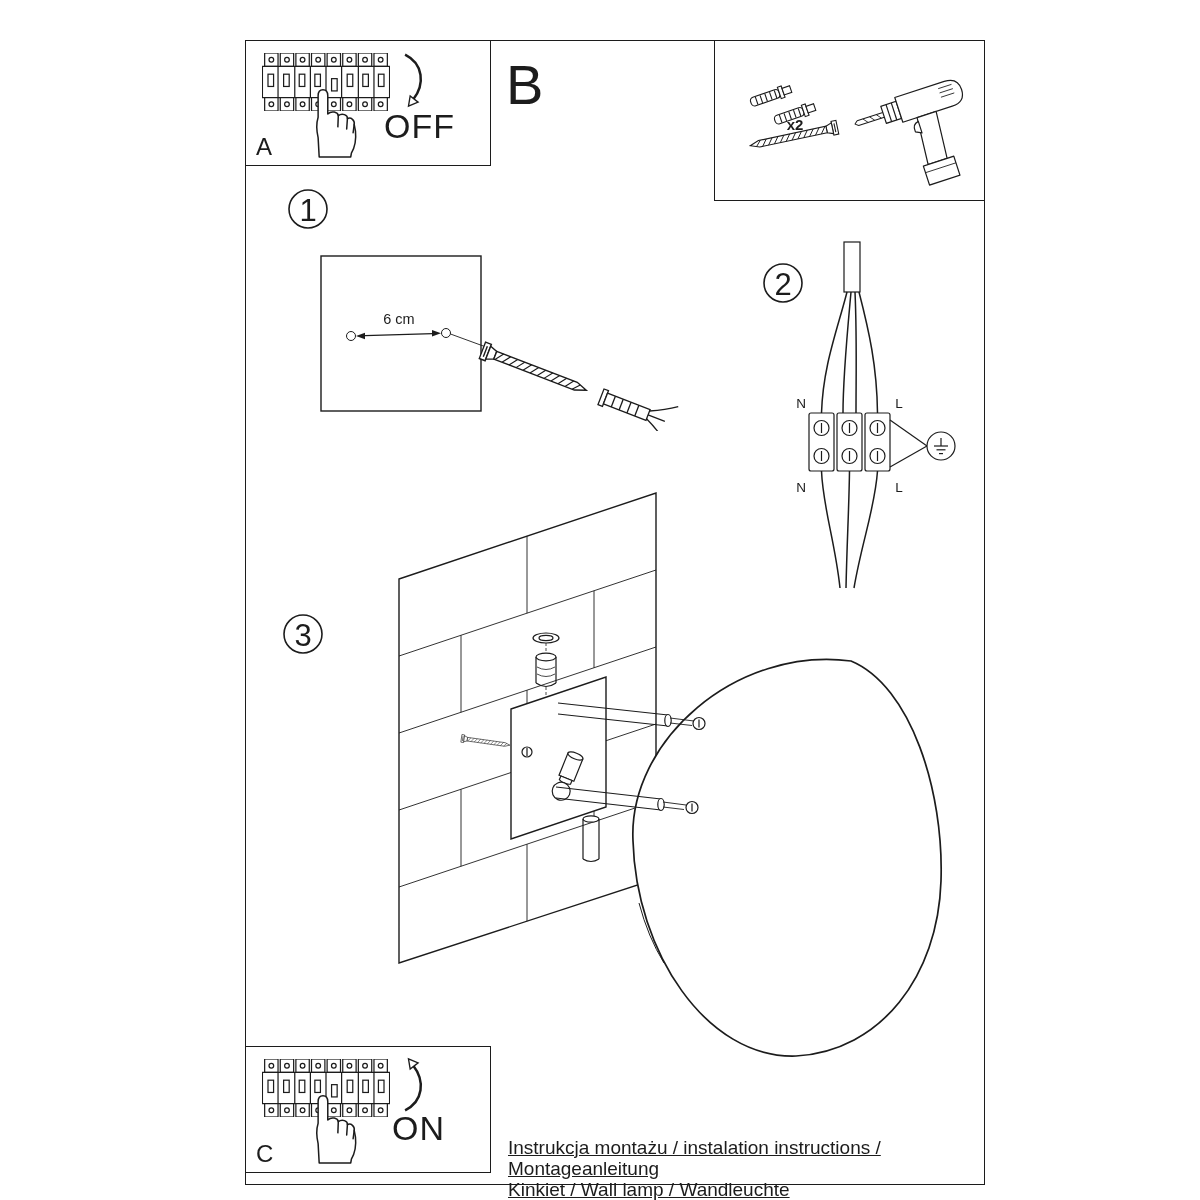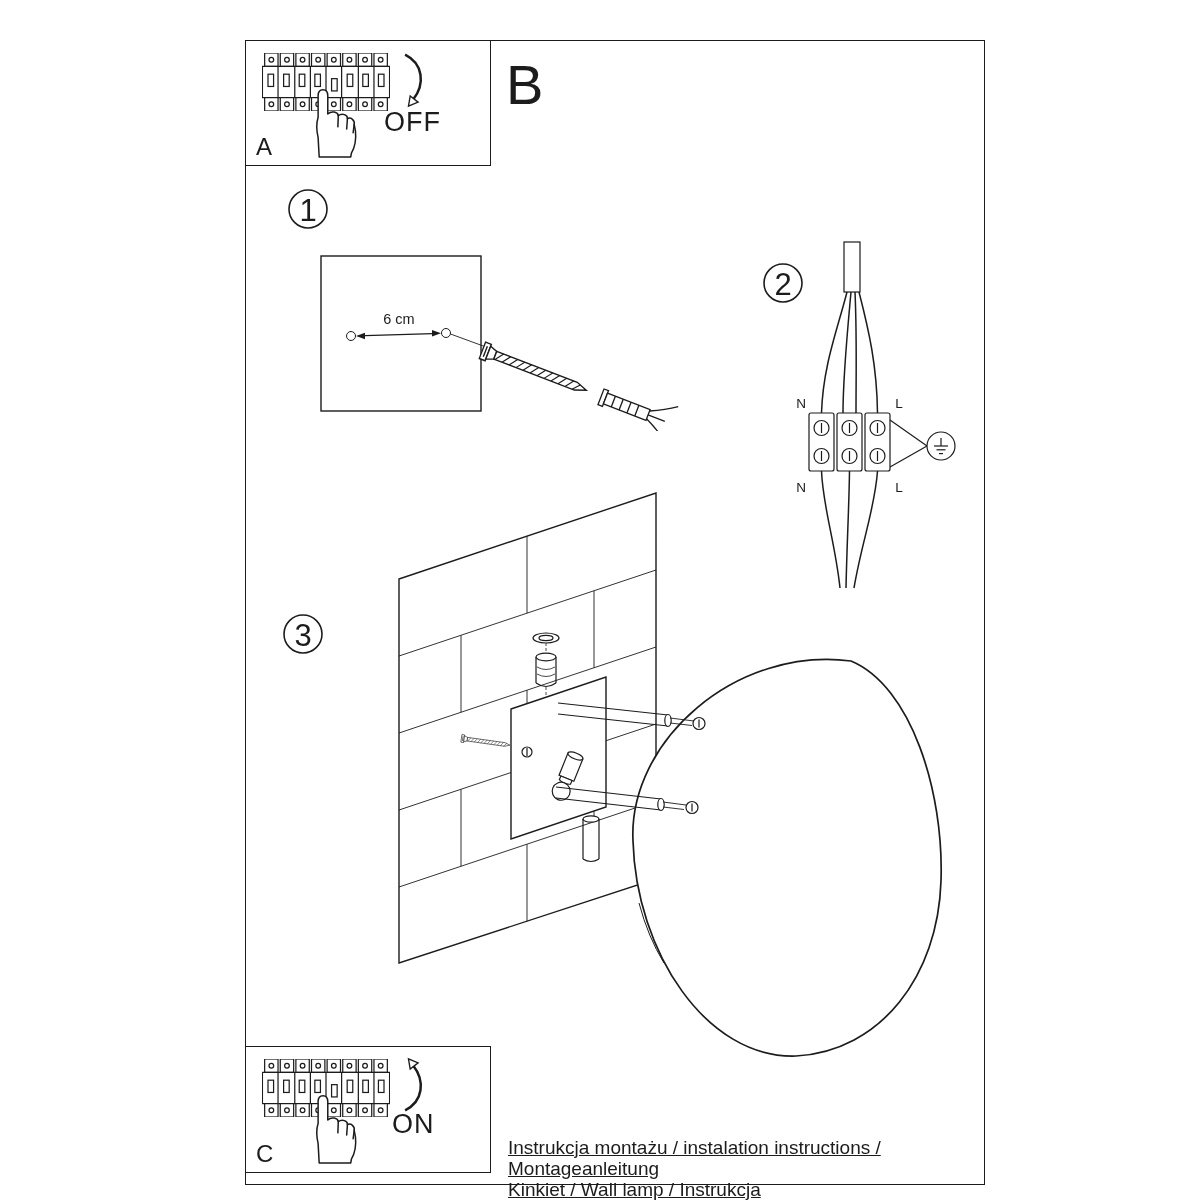--- a/index.html
+++ b/index.html
@@ -16,21 +16,21 @@
   }
   .box { position:absolute; background:var(--paper,#ffffff); }
   .box-a   { left:0; top:0; width:245px; height:125px; border-right:1.5px solid var(--ink,#1c1c1c); border-bottom:1.5px solid var(--ink,#1c1c1c); }
   .box-tools { right:0; top:0; width:270px; height:160px; border-left:1.5px solid var(--ink,#1c1c1c); border-bottom:1.5px solid var(--ink,#1c1c1c); }
   .box-c   { left:0; top:1005px; width:245px; height:127px; border-top:1.5px solid var(--ink,#1c1c1c); border-right:1.5px solid var(--ink,#1c1c1c); border-bottom:1.5px solid var(--ink,#1c1c1c); }
 
   .box svg.breaker { position:absolute; left:16px; top:12px; width:128px; height:58px; }
   .box svg.hand    { position:absolute; left:58px; top:44px; width:54px; height:73px; }
   .box svg.arrow   { position:absolute; left:150px; top:8px;  width:34px; height:61px; }
   .corner-label { position:absolute; left:10px; bottom:4px; font-size:24px; }
-  .state-label  { position:absolute; font-size:27px; letter-spacing:1px; }
+  .state-label  { position:absolute; font-size:34px; letter-spacing:1px; }
   .box-a .state-label { left:138px; top:66px; }
   .box-c .state-label { left:146px; top:62px;text-align:center; }
 
   .letter-b { position:absolute; left:260px; top:16px; font-size:56px; line-height:1; }
 
   .tools-illustration { position:absolute; left:0; top:0; width:270px; height:160px; }
 
   .step1-svg { position:absolute; left:10px;  top:140px; width:460px; height:250px; }
   .step2-svg { position:absolute; left:495px; top:195px; width:245px; height:360px; }
   .step3-svg { position:absolute; left:10px;  top:430px; width:700px; height:620px; }
@@ -165,20 +165,31 @@
       <svg class="arrow" viewBox="0 0 30 54">
         <path d="M8,5 C24,13 26,31 15,45" fill="none" stroke="#1c1c1c" stroke-width="2.2"></path>
         <polygon points="11,50.5 12.5,41.5 19.5,47" fill="#ffffff" stroke="#1c1c1c" stroke-width="1.2"></polygon>
       </svg>
       <span class="corner-label">A</span>
       <span class="state-label">OFF</span>
     </div>
 
     <div class="letter-b">B</div>
 
+    <div class="box box-tools">
+      <svg class="tools-illustration" viewBox="0 0 270 160">
+        <g>
+          <use href="#sym-anchor" transform="translate(34,56) rotate(-19)"></use>
+          <use href="#sym-anchor" transform="translate(58,74) rotate(-19)"></use>
+        </g>
+        <text x="80" y="89" font-size="15" font-weight="bold" text-anchor="middle">x2</text>
+        <use href="#sym-screw" transform="translate(124,94) rotate(168)"></use>
+        <use href="#sym-drill" transform="translate(128,46) rotate(-18)"></use>
+      </svg>
+    </div>
 
     <svg class="step1-svg" viewBox="0 0 460 250">
       <g>
         <circle cx="52" cy="28" r="19" fill="#ffffff" stroke="#1c1c1c" stroke-width="1.6"></circle>
         <text x="52" y="29" text-anchor="middle" dominant-baseline="central" font-size="31">1</text>
       </g>
       <g stroke="#1c1c1c">
         <rect x="65" y="75" width="160" height="155" fill="#ffffff" stroke-width="1.4"></rect>
         <circle cx="95" cy="155" r="4.5" fill="#ffffff"></circle>
         <circle cx="190" cy="152" r="4.5" fill="#ffffff"></circle>
@@ -319,17 +330,17 @@
       <svg class="arrow" viewBox="0 0 30 54">
         <path d="M8,49 C24,41 26,23 15,9" fill="none" stroke="#1c1c1c" stroke-width="2.2"></path>
         <polygon points="11,3.5 12.5,12.5 19.5,7" fill="#ffffff" stroke="#1c1c1c" stroke-width="1.2"></polygon>
       </svg>
       <span class="corner-label">C</span>
       <span class="state-label">ON</span>
     </div>
 
     <div class="footer">
       <div>Instrukcja montażu / instalation instructions / Montageanleitung</div>
-      <div>Kinkiet / Wall lamp / Instrukcja</div>
+      <div>Kinkiet / Wall lamp / Wandleuchte</div>
     </div>
 
   </div>
 </div>
 
 </body></html>

